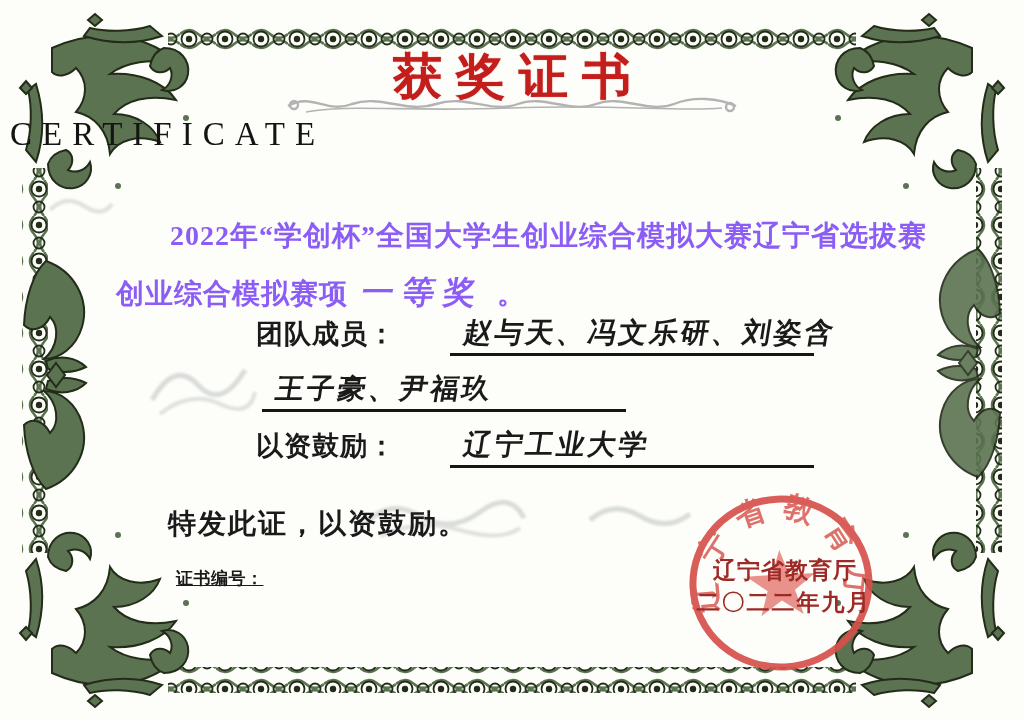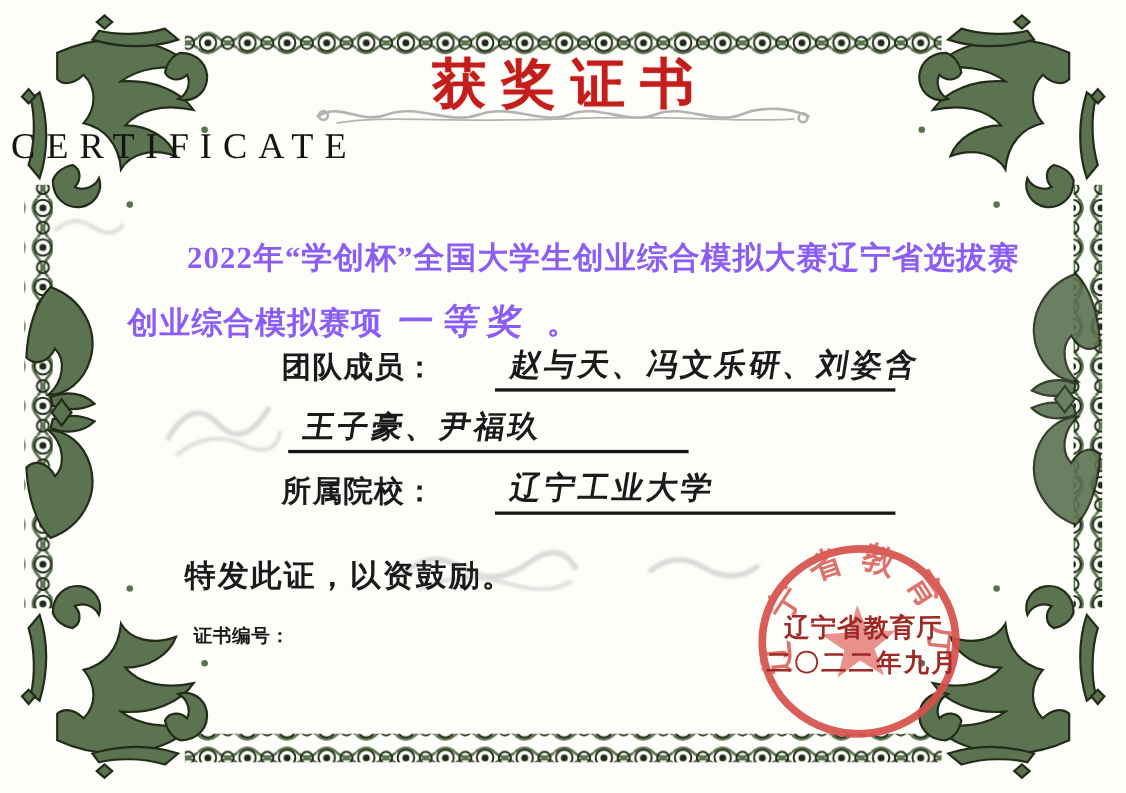--- a/index.html
+++ b/index.html
@@ -36,21 +36,21 @@
   .field-label{font-size:27px;font-weight:700;letter-spacing:1px;white-space:nowrap;line-height:40px;}
   .field-value{
     width:350px;margin-left:6px;padding:0 0 1px 14px;white-space:nowrap;
     border-bottom:3px solid #161616;font-size:28px;font-weight:700;line-height:38px;
   }
   .hand{display:inline-block;transform:skewX(-9deg);letter-spacing:3px;}
   
   .closing{position:absolute;left:168px;top:505px;z-index:3;
     font-size:28px;font-weight:700;letter-spacing:2px;}
   .serial{position:absolute;left:176px;top:567px;z-index:3;display:flex;
-    font-size:17px;font-weight:700;letter-spacing:.5px;}
+    font-size:17px;font-weight:700;letter-spacing:.5px;text-decoration:underline;}
   .serial-number{font-family:"Liberation Sans","DejaVu Sans",sans-serif;font-weight:700;}
   
   .seal-svg{position:absolute;left:688px;top:494px;z-index:2;transform:rotate(-3deg);}
   .stamp-issuer{position:absolute;left:700px;top:555px;width:170px;z-index:4;text-align:center;
     font-size:23px;font-weight:700;color:#9e2a27;letter-spacing:1px;}
   .stamp-date{position:absolute;left:674px;top:587px;width:220px;z-index:4;text-align:center;
     font-size:23px;font-weight:700;color:#9e2a27;letter-spacing:2px;}
 </style>
 </head>
 <body>
@@ -154,21 +154,21 @@
       <span class="field-value">
         <span class="hand">赵与天、冯文乐研、刘姿含</span>
       </span>
     </div>
     <div class="field-row">
       <span class="field-value">
         <span class="hand">王子豪、尹福玖</span>
       </span>
     </div>
     <div class="field-row">
-      <span class="field-label">所属院校：</span>
+      <span class="field-label">以资鼓励：</span>
       <span class="field-value">
         <span class="hand">辽宁工业大学</span>
       </span>
     </div>
   </div>
 
   <div class="closing">特发此证，以资鼓励。</div>
 
   <div class="serial">
     <span>证书编号：</span>

